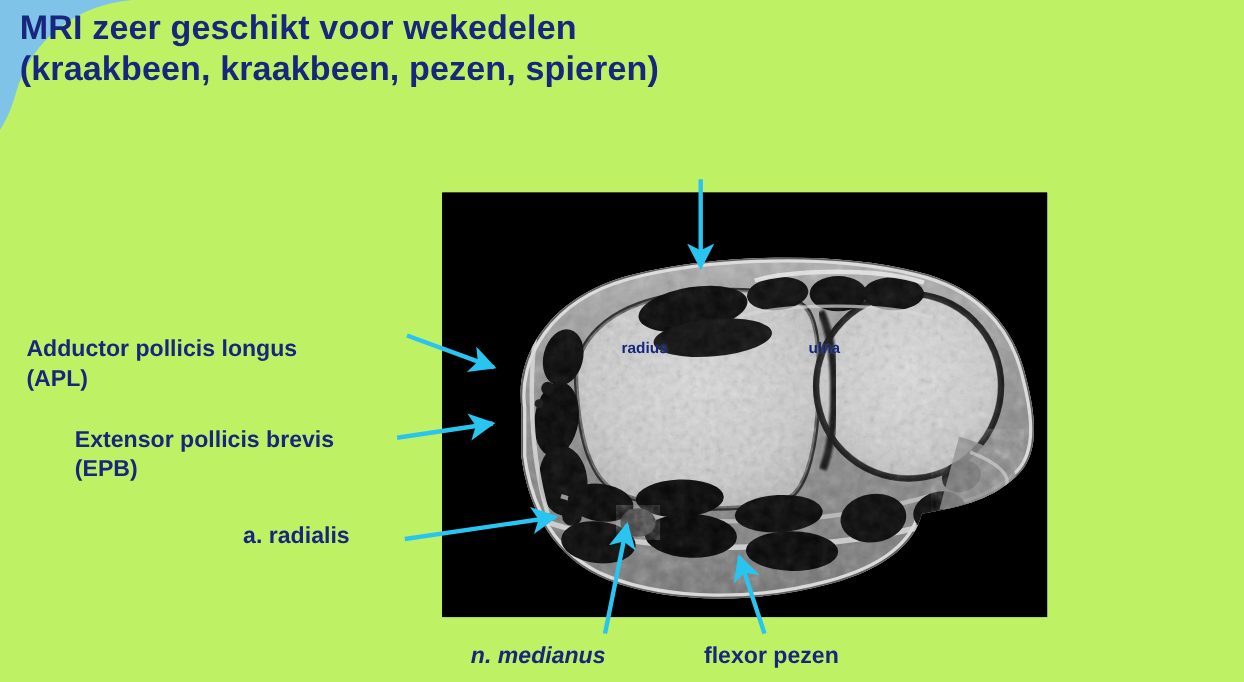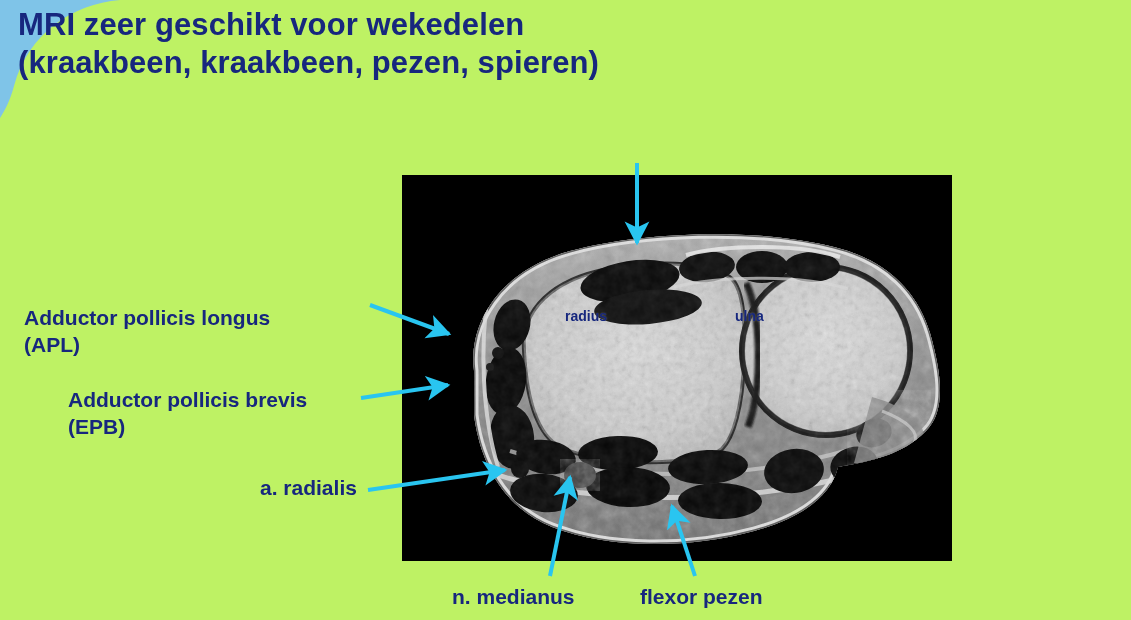--- a/index.html
+++ b/index.html
@@ -49,22 +49,22 @@
     position: absolute;
     color: #17277e;
     font-size: 21px;
     font-weight: bold;
     line-height: 27px;
     white-space: nowrap;
   }
   #label-extensor-pezen { left: 556px; top: 126px; }
   #label-apl           { left: 24px;  top: 304px; }
   #label-epb           { left: 68px;  top: 386px; }
-  #label-a-radialis    { left: 221px; top: 474px; margin-left: 39px; }
-  #label-n-medianus    { left: 452px; top: 583px; }
+  #label-a-radialis    { left: 221px; top: 474px; }
+  #label-n-medianus    { left: 428px; top: 583px; font-style: italic; }
   #label-flexor-pezen  { left: 640px; top: 583px; }
 
   
   #mri-panel {
     position: absolute;
     left: 402px;
     top: 175px;
     width: 550px;
     height: 386px;
     background: #000000;
@@ -253,21 +253,21 @@
   <div class="bone-label" id="label-radius">radius</div>
   <div class="bone-label" id="label-ulna">ulna</div>
 
 
   <div class="callout" id="label-apl">
     <div>Adductor pollicis longus</div>
     <div>(APL)</div>
   </div>
 
   <div class="callout" id="label-epb">
-    <div>Adductor pollicis brevis</div>
+    <div>Extensor pollicis brevis</div>
     <div>(EPB)</div>
   </div>
 
   <div class="callout" id="label-a-radialis">
     <div>a. radialis</div>
   </div>
 
   <div class="callout" id="label-n-medianus">
     <div>n. medianus</div>
   </div>

